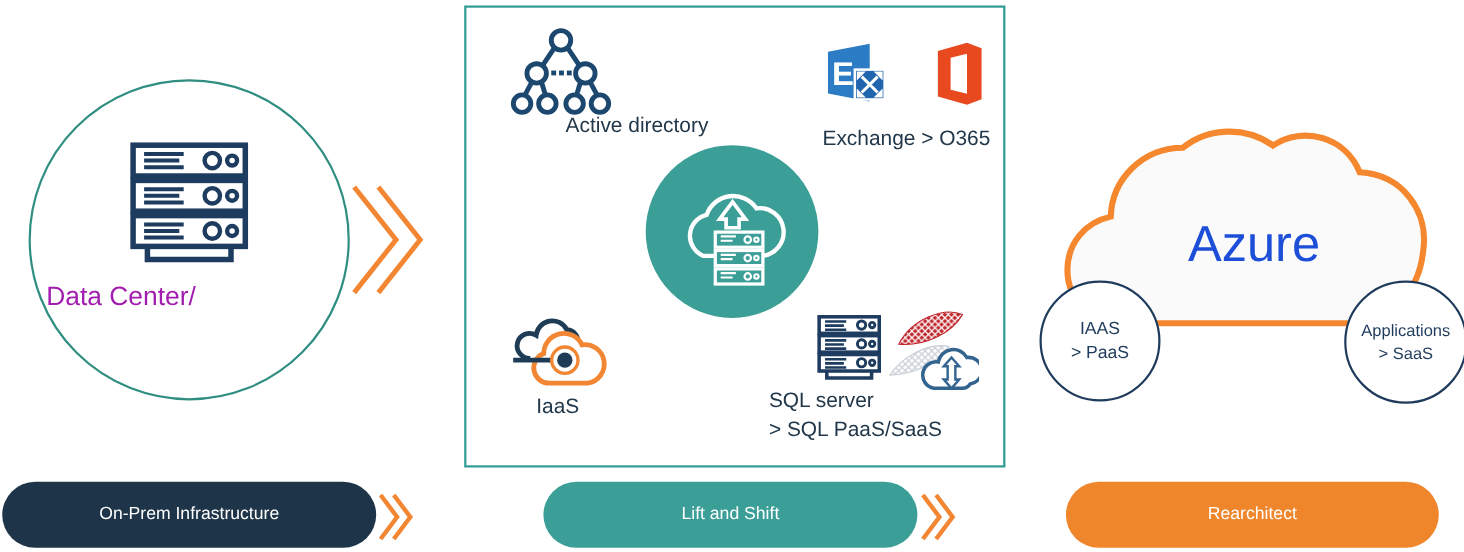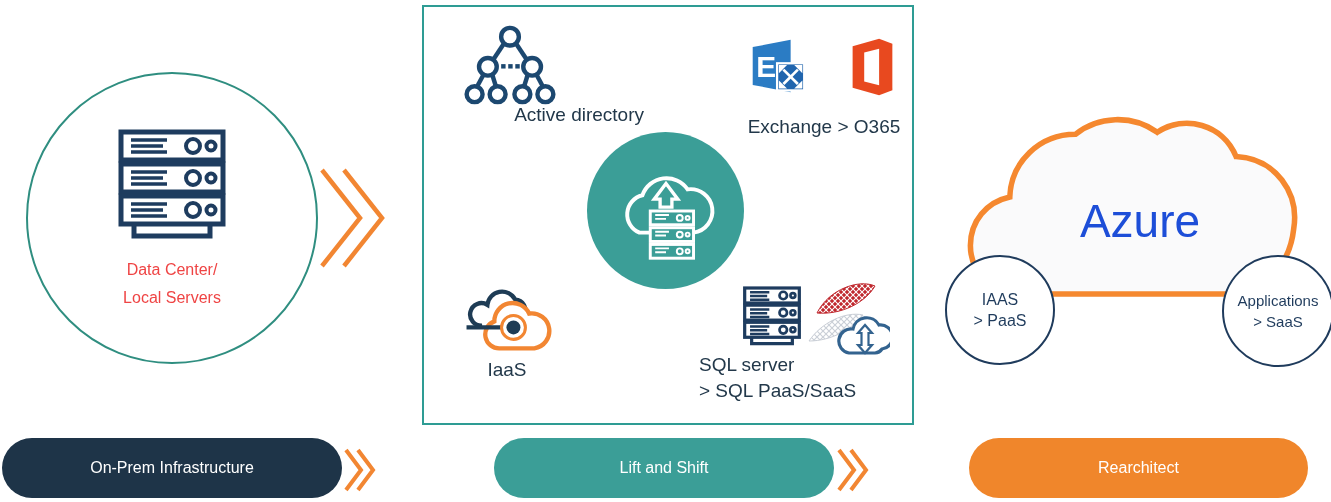--- a/index.html
+++ b/index.html
@@ -4,21 +4,21 @@
 <style>
   html,body{margin:0;padding:0;background:#ffffff;}
   .canvas{
     position:relative;width:1331px;height:502px;background:#ffffff;overflow:hidden;
     font-family:"Liberation Sans", sans-serif;color:#22384A;
   }
   .abs{position:absolute;}
   
   .dc-circle{left:26px;top:72px;width:288px;height:288px;border:2px solid #2F8E80;border-radius:50%;background:#fff;}
   .dc-icon{left:88px;top:54px;width:112px;height:120px;color:#1E3C5F;}
-  .dc-label{left:14px;top:182px;width:260px;text-align:center;font-size:16px;line-height:28px;color:#ef4444;}
+  .dc-label{left:14px;top:182px;width:260px;font-size:24px;line-height:28px;color:#a21caf;}
   
   .chev-big{left:318px;top:166px;width:80px;height:104px;}
   
   .mid-box{left:422px;top:5px;width:488px;height:416px;border:2px solid #2E9C94;background:#fff;}
   .ad-icon{left:40px;top:18px;width:92px;height:80px;}
   .ad-label{left:20px;top:97px;width:200px;text-align:right;font-size:19px;}
   .exch-icon{left:326px;top:28px;width:56px;height:62px;}
   .o365-icon{left:422px;top:30px;width:48px;height:60px;}
   .exch-label{left:300px;top:97px;width:200px;text-align:center;font-size:19px;margin-top:12px;}
   .teal-circle{left:163px;top:125px;width:157px;height:157px;border-radius:50%;background:#3B9E97;display:flex;align-items:center;justify-content:center;}
@@ -67,21 +67,20 @@
             <circle cx="95" cy="17" r="4.5"></circle>
           <circle cx="77" cy="49" r="7"></circle>
             <circle cx="95" cy="49" r="4.5"></circle>
           <circle cx="77" cy="81" r="7"></circle>
             <circle cx="95" cy="81" r="4.5"></circle>
         </g>
       </svg>
     </div>
     <div class="abs dc-label">
       <span>Data Center/</span><br>
-      <span>Local Servers</span>
     </div>
   </div>
 
   <div class="abs chev-big">
     <svg viewBox="0 0 80 104">
       <g fill="none" stroke="#F28632" stroke-width="4.5">
         <polyline points="4,4 42,52 4,100"></polyline>
         <polyline points="26,4 64,52 26,100"></polyline>
       </g>
     </svg>

